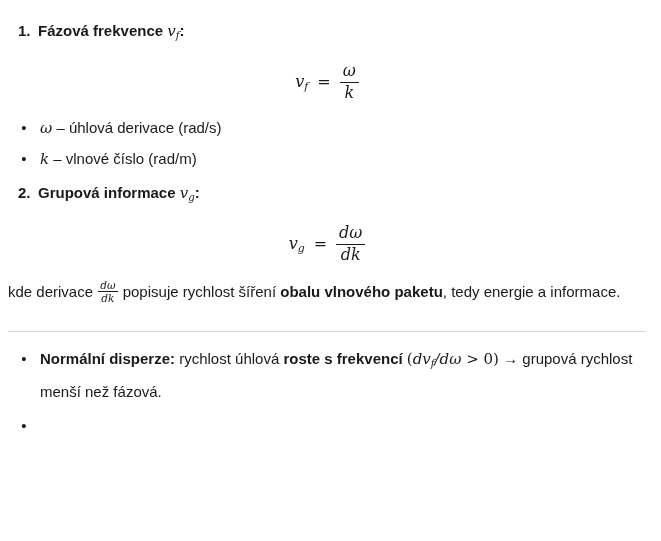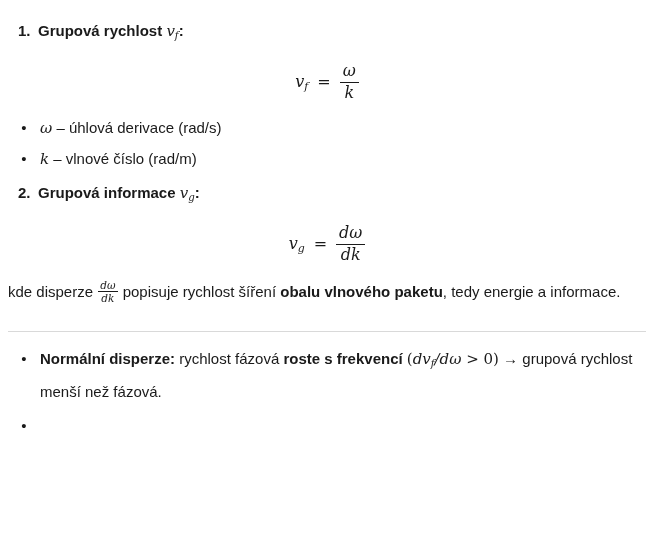--- a/index.html
+++ b/index.html
@@ -73,21 +73,21 @@
   .sec2-li + .sec2-li { margin-top: 6px; }
 </style>
 </head>
 <body>
 
 <div>
 
 
   <div class="li olist-item item1">
     <span class="num">1.</span>
-    <span class="body"><b>Grupová rychlost </b><span class="mi">v</span><span class="msub">f</span><b>:</b></span>
+    <span class="body"><b>Fázová frekvence </b><span class="mi">v</span><span class="msub">f</span><b>:</b></span>
   </div>
 
   <div class="formula">
     <span class="mi">v</span><span class="msub">f</span><span class="mrel">=</span><span class="frac"><span class="fnum">ω</span><span class="fden">k</span></span>
   </div>
 
 
   <div class="ul1">
     <div class="li sec1-li">
       <span class="marker">•</span>
@@ -102,30 +102,30 @@
   <div class="li olist-item item2">
     <span class="num">2.</span>
     <span class="body"><b>Grupová informace </b><span class="mi">v</span><span class="msub">g</span><b>:</b></span>
   </div>
 
   <div class="formula">
     <span class="mi">v</span><span class="msub">g</span><span class="mrel">=</span><span class="frac"><span class="fnum">dω</span><span class="fden">dk</span></span>
   </div>
 
   <p class="para">
-    <span>kde disperze </span><span class="ifrac"><span class="top">dω</span><span class="bot">dk</span></span><span> popisuje rychlost šíření </span><b>obalu vlnového paketu</b><span>, tedy energie a informace.</span>
+    <span>kde derivace </span><span class="ifrac"><span class="top">dω</span><span class="bot">dk</span></span><span> popisuje rychlost šíření </span><b>obalu vlnového paketu</b><span>, tedy energie a informace.</span>
   </p>
 
   <hr class="divider">
 
 
   <div class="ul2">
     <div class="li sec2-li">
       <span class="marker">•</span>
-      <span class="body"><b>Normální disperze:</b><span> rychlost fázová </span><b>roste s frekvencí</b><span> </span><span class="mn">(</span><span class="mi">dv</span><span class="msub">f</span><span class="mi">/dω</span><span class="mn"> &gt; 0</span><span class="mn">)</span><span> → grupová rychlost menší než fázová.</span></span>
+      <span class="body"><b>Normální disperze:</b><span> rychlost úhlová </span><b>roste s frekvencí</b><span> </span><span class="mn">(</span><span class="mi">dv</span><span class="msub">f</span><span class="mi">/dω</span><span class="mn"> &gt; 0</span><span class="mn">)</span><span> → grupová rychlost menší než fázová.</span></span>
     </div>
     <div class="li sec2-li">
       <span class="marker">•</span>
       <span class="body"></span>
     </div>
   </div>
 
 </div>
 
 </body></html>

